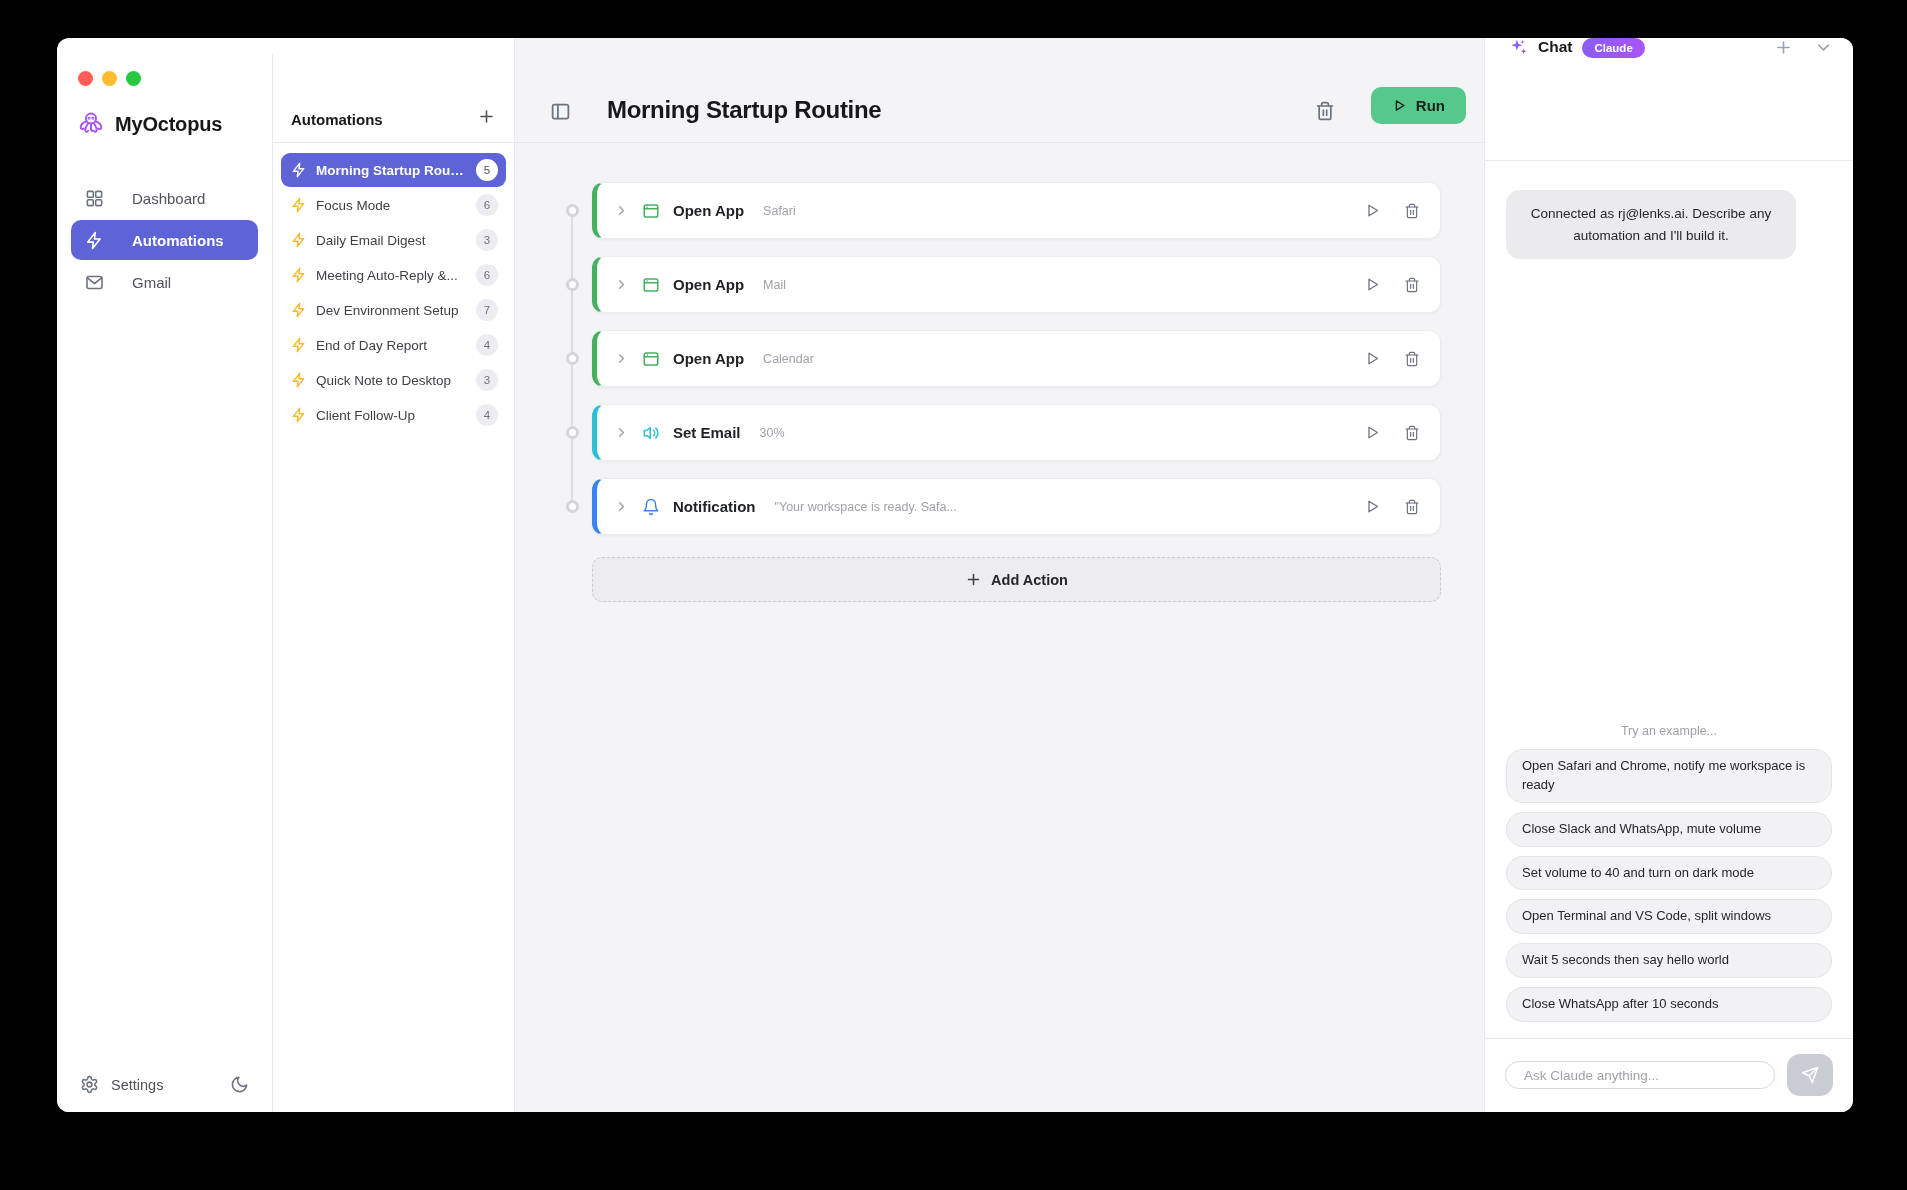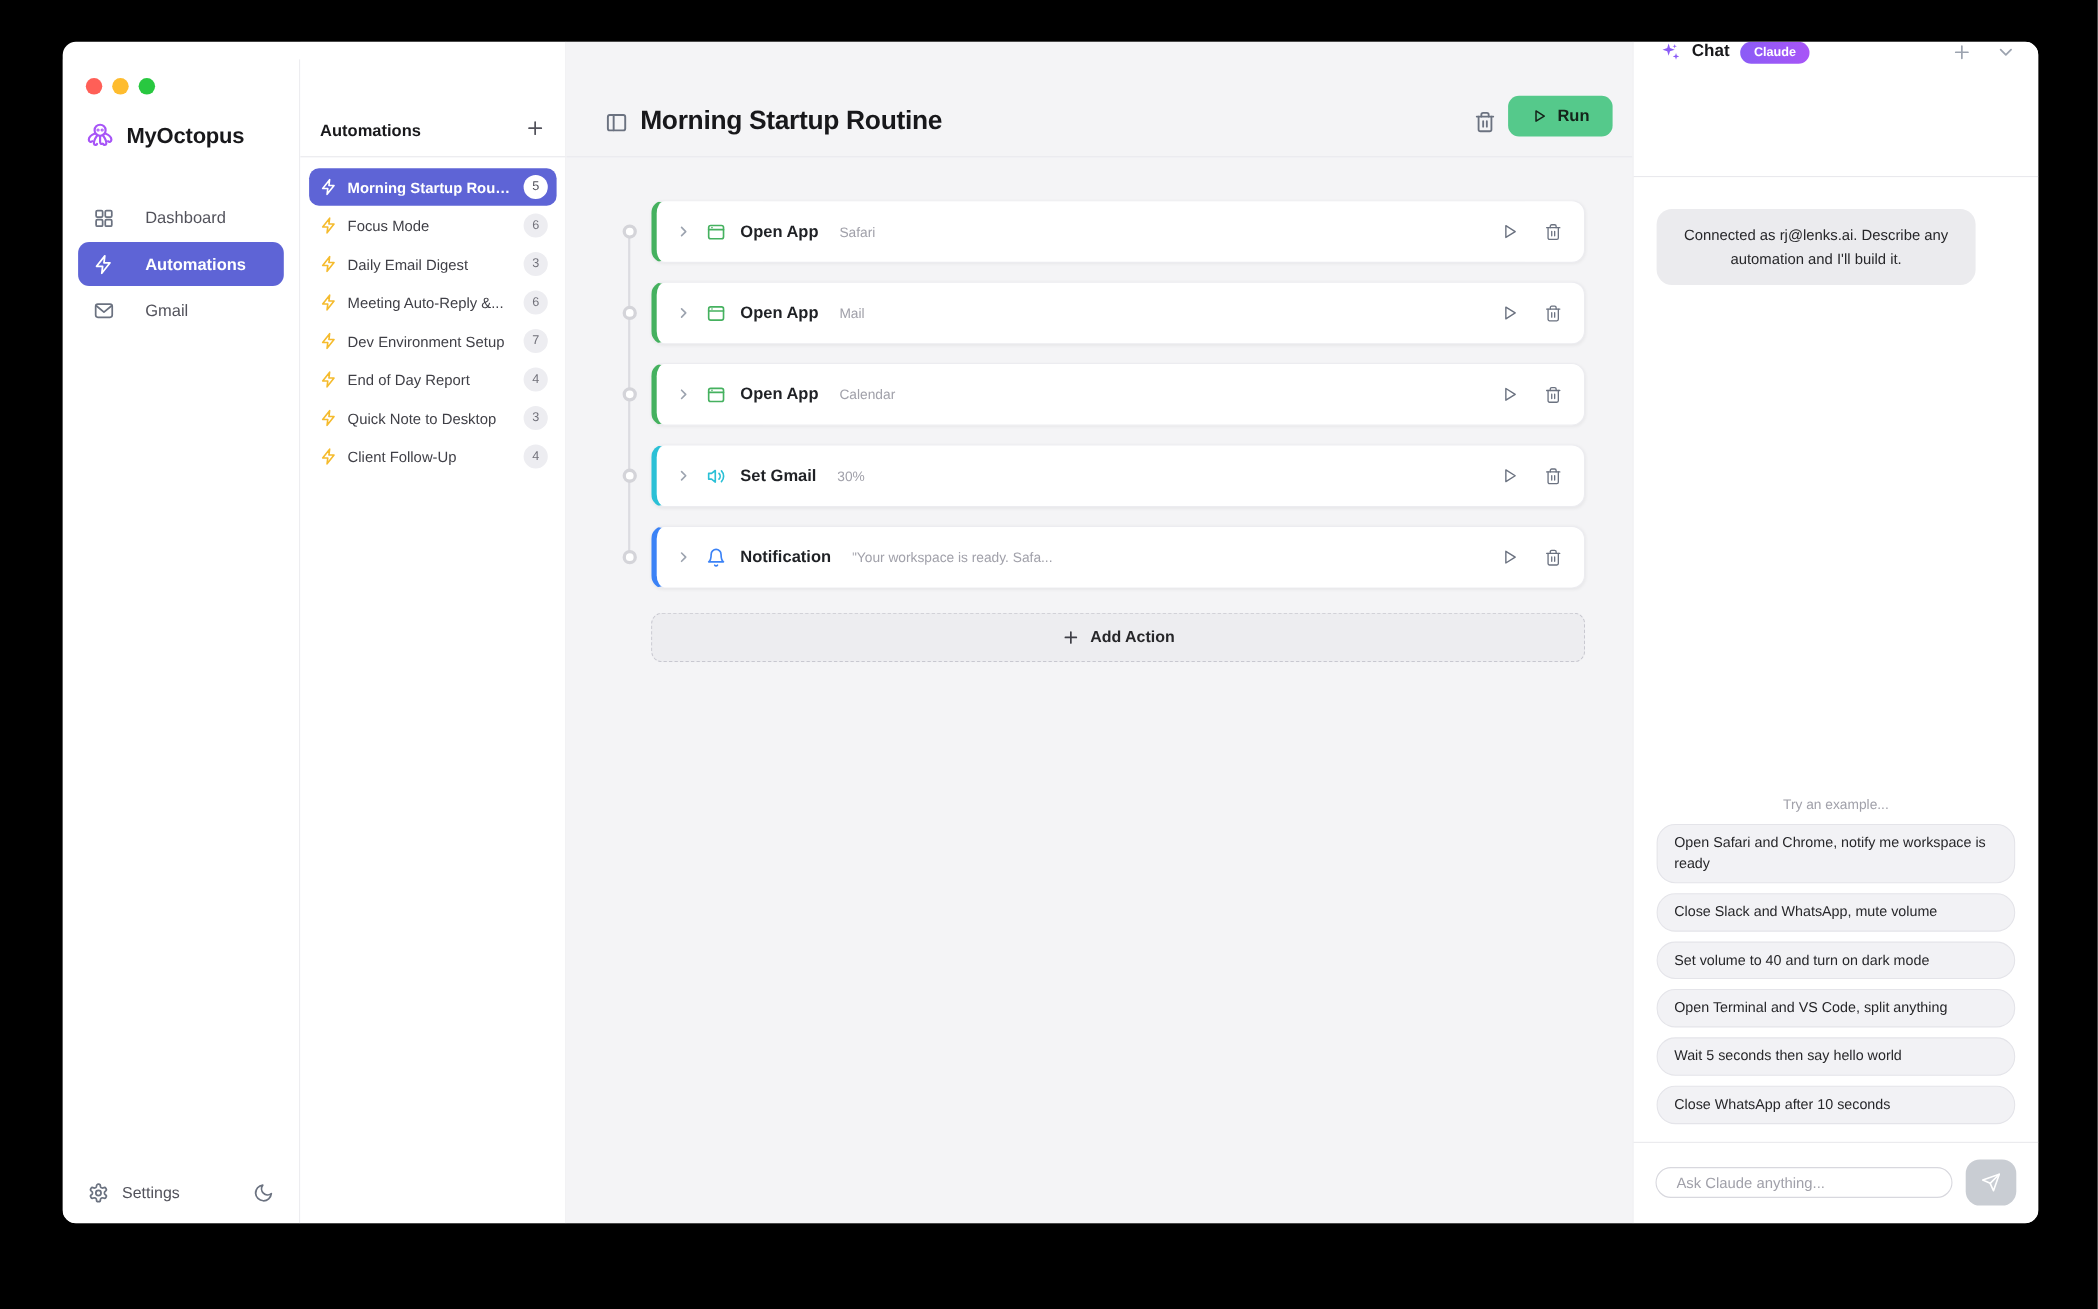--- a/index.html
+++ b/index.html
@@ -67,21 +67,21 @@
   }
   .auto-item.active { background:#5e64d6; }
   .auto-item.active .alabel { color:#fff; font-weight:600; }
   .auto-item.active .bolt { color:#fff; }
   .auto-item.active .count-badge { background:#fff; color:#52525b; }
 
   
   .main { flex:1; min-width:0; background:#f4f4f6; display:flex; flex-direction:column; }
   .main-header {
     height:105px; flex:none; border-bottom:1px solid #e9e9ed;
-    display:flex; align-items:flex-end; padding:0 18px 18px 35px; gap:11px;
+    display:flex; align-items:flex-end; padding:0 18px 18px 35px; gap:36px;
   }
   .panel-toggle { color:#6b7280; cursor:pointer; margin-bottom:2px; }
   .main-title { font-size:24px; font-weight:700; letter-spacing:-.3px; flex:1; }
   .trash-header { color:#6b7280; cursor:pointer; margin-bottom:3px; }
   .run-btn {
     display:flex; align-items:center; gap:9px; height:37px; padding:0 21px;
     background:#55c98b; border:none; border-radius:10px; cursor:pointer;
     font-size:15px; font-weight:700; color:#14241a;
     font-family:inherit;
   }
@@ -468,21 +468,21 @@
                   <path d="m9 6 6 6-6 6"></path>
                 </svg>
               </span>
             <span class="acticon" style="color: rgb(43, 192, 214);">
               <svg width="18" height="18" viewBox="0 0 24 24" fill="none" stroke="currentColor" stroke-width="2" stroke-linecap="round" stroke-linejoin="round">
                   <path d="M11 5 6.5 8.5H3v7h3.5L11 19V5z"></path>
                   <path d="M15.5 8.5a5 5 0 0 1 0 7"></path>
                   <path d="M18.5 5.5a9.4 9.4 0 0 1 0 13"></path>
                 </svg>
             </span>
-            <span class="act-label">Set Gmail</span>
+            <span class="act-label">Set Email</span>
             <span class="act-detail">30%</span>
             <span class="card-actions">
               <button class="icon-btn">
                   <svg width="17" height="17" viewBox="0 0 24 24" fill="none" stroke="currentColor" stroke-width="1.8" stroke-linejoin="round">
                     <path d="M7 4.5 19 12 7 19.5z"></path>
                   </svg>
                 </button>
               <button class="icon-btn">
                   <svg width="16" height="16" viewBox="0 0 24 24" fill="none" stroke="currentColor" stroke-width="1.8" stroke-linecap="round" stroke-linejoin="round">
                     <path d="M3 6h18"></path>
@@ -568,21 +568,21 @@
 
     <div class="chat-body">
       <div class="bot-bubble">Connected as rj@lenks.ai. Describe any automation and I'll build it.</div>
 
       <div class="examples">
         <div class="examples-label">Try an example...</div>
         <div class="chips">
           <button class="chip">Open Safari and Chrome, notify me workspace is ready</button>
           <button class="chip">Close Slack and WhatsApp, mute volume</button>
           <button class="chip">Set volume to 40 and turn on dark mode</button>
-          <button class="chip">Open Terminal and VS Code, split anything</button>
+          <button class="chip">Open Terminal and VS Code, split windows</button>
           <button class="chip">Wait 5 seconds then say hello world</button>
           <button class="chip">Close WhatsApp after 10 seconds</button>
         </div>
       </div>
     </div>
 
     <div class="chat-footer">
       <input class="chat-input" type="text" placeholder="Ask Claude anything..." style="">
       <button class="send-btn">
         <svg width="18" height="18" viewBox="0 0 24 24" fill="none" stroke="currentColor" stroke-width="2" stroke-linecap="round" stroke-linejoin="round">

